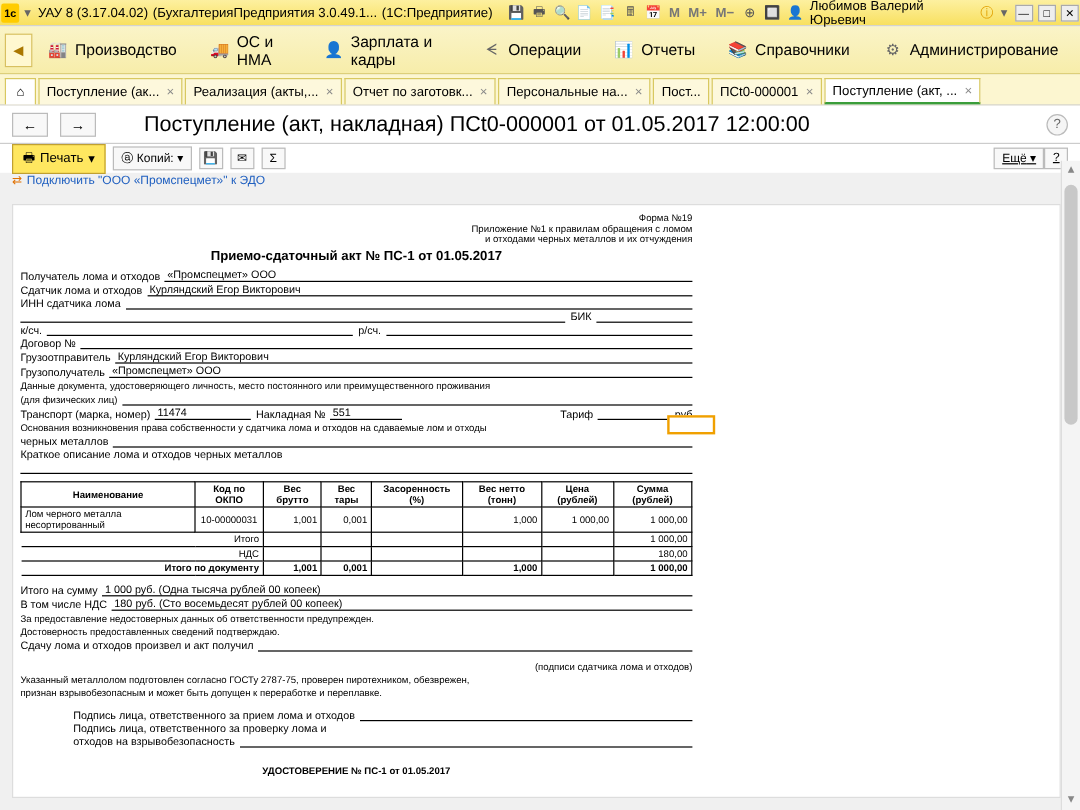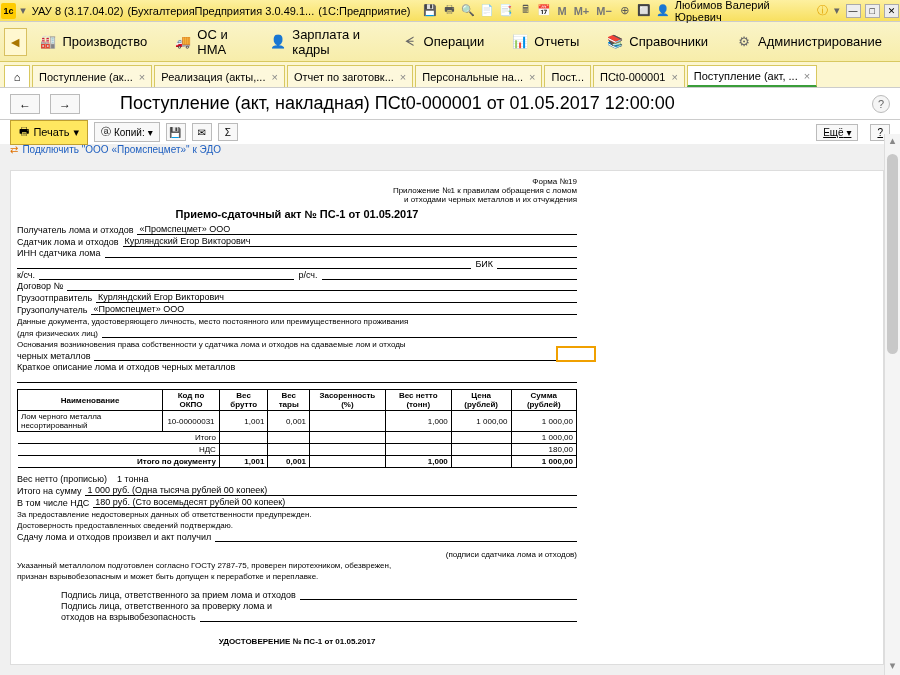--- a/index.html
+++ b/index.html
@@ -29,21 +29,21 @@
 
 .cmdbar { height: 32px; background: #fff; border-bottom: 1px solid #ccc; display: flex; align-items: center; padding: 0 10px; gap: 10px; }
 .cmdbar .nav { width: 30px; height: 20px; border: 1px solid #bbb; background: #f8f8f8; display: inline-flex; align-items: center; justify-content: center; cursor: pointer; font-size: 12px; }
 .cmdbar .doctitle { font-size: 18px; margin-left: 30px; }
 .cmdbar .help { margin-left: auto; width: 18px; height: 18px; border: 1px solid #bbb; border-radius: 9px; display: inline-flex; align-items: center; justify-content: center; cursor: pointer; color: #666; background: #f5f5f5; }
 
 .toolbar2 { height: 24px; background: #fff; display: flex; align-items: center; padding: 0 10px; gap: 6px; }
 .toolbar2 .btnprint { background: #ffe760; border: 1px solid #c0a030; padding: 2px 8px; font-size: 11px; cursor: pointer; display: inline-flex; align-items: center; gap: 4px; }
 .toolbar2 .btn { border: 1px solid #bbb; background: #f8f8f8; padding: 2px 6px; font-size: 10px; cursor: pointer; display: inline-flex; align-items: center; gap: 3px; }
 .toolbar2 .btnsm { border: 1px solid #bbb; background: #f8f8f8; width: 20px; height: 18px; font-size: 10px; cursor: pointer; display: inline-flex; align-items: center; justify-content: center; }
-.toolbar2 .right { margin-left: auto; display: flex; gap: 12px; text-decoration: underline; }
+.toolbar2 .right { margin-left: auto; display: flex; gap: 0; text-decoration: underline; }
 .toolbar2 .btnmore { border: 1px solid #bbb; background: #f8f8f8; padding: 2px 6px; font-size: 10px; cursor: pointer; }
 .link { color: #2060c0; font-size: 10px; cursor: pointer; padding: 0 10px 4px 10px; display: flex; align-items: center; gap: 4px; }
 
 .docarea { position: absolute; top: 170px; left: 10px; right: 16px; bottom: 10px; background: #fff; overflow: auto; border: 1px solid #ddd; }
 .page { width: 560px; margin: 6px; background: #fff; font-size: 9px; font-family: Arial, sans-serif; position: relative; }
 .page .rhead { text-align: right; font-size: 8px; }
 .page h3 { text-align: center; font-size: 11px; margin: 4px 0; font-weight: bold; }
 .page .row { display: flex; gap: 4px; margin: 1px 0; align-items: flex-end; }
 .page .lbl { white-space: nowrap; }
 .page .uline { border-bottom: 1px solid #000; flex: 1; padding: 0 2px; min-height: 10px; }
@@ -232,20 +232,30 @@
       </div>
     <div class="row">
         <span class="lbl">Грузополучатель</span>
         <span class="uline">«Промспецмет» ООО</span>
       </div>
     <div class="note">Данные документа, удостоверяющего личность, место постоянного или преимущественного проживания</div>
     <div class="row">
         <span class="lbl thin">(для физических лиц)</span>
         <span class="uline"></span>
       </div>
+    <div class="row">
+        <span class="lbl">Транспорт (марка, номер)</span>
+        <span class="uline w80">11474</span>
+        <span class="lbl">Накладная №</span>
+        <span class="uline w60">551</span>
+        <span style="flex:1"></span>
+        <span class="lbl">Тариф</span>
+        <span class="uline w60"></span>
+        <span class="lbl">руб</span>
+      </div>
     <div class="note">Основания возникновения права собственности у сдатчика лома и отходов на сдаваемые лом и отходы</div>
     <div class="row">
         <span class="lbl">черных металлов</span>
         <span class="uline"></span>
       </div>
     <div class="row">
         <span class="lbl">Краткое описание лома и отходов черных металлов</span>
       </div>
     <div class="row">
         <span class="uline"></span>
@@ -297,24 +307,20 @@
             <td class="r">0,001</td>
             <td></td>
             <td class="r">1,000</td>
             <td></td>
             <td class="r">1 000,00</td>
           </tr>
     </tbody>
       </table>
 
     <div class="row">
-        <span class="lbl">Вес нетто (прописью)</span>
-        <span style="margin-left:6px">1 тонна</span>
-      </div>
-    <div class="row">
         <span class="lbl">Итого на сумму</span>
         <span class="uline">1 000 руб. (Одна тысяча рублей 00 копеек)</span>
       </div>
     <div class="row">
         <span class="lbl">В том числе НДС</span>
         <span class="uline">180 руб. (Сто восемьдесят рублей 00 копеек)</span>
       </div>
     <div class="note">За предоставление недостоверных данных об ответственности предупрежден.</div>
     <div class="note">Достоверность предоставленных сведений подтверждаю.</div>
     <div class="row">

